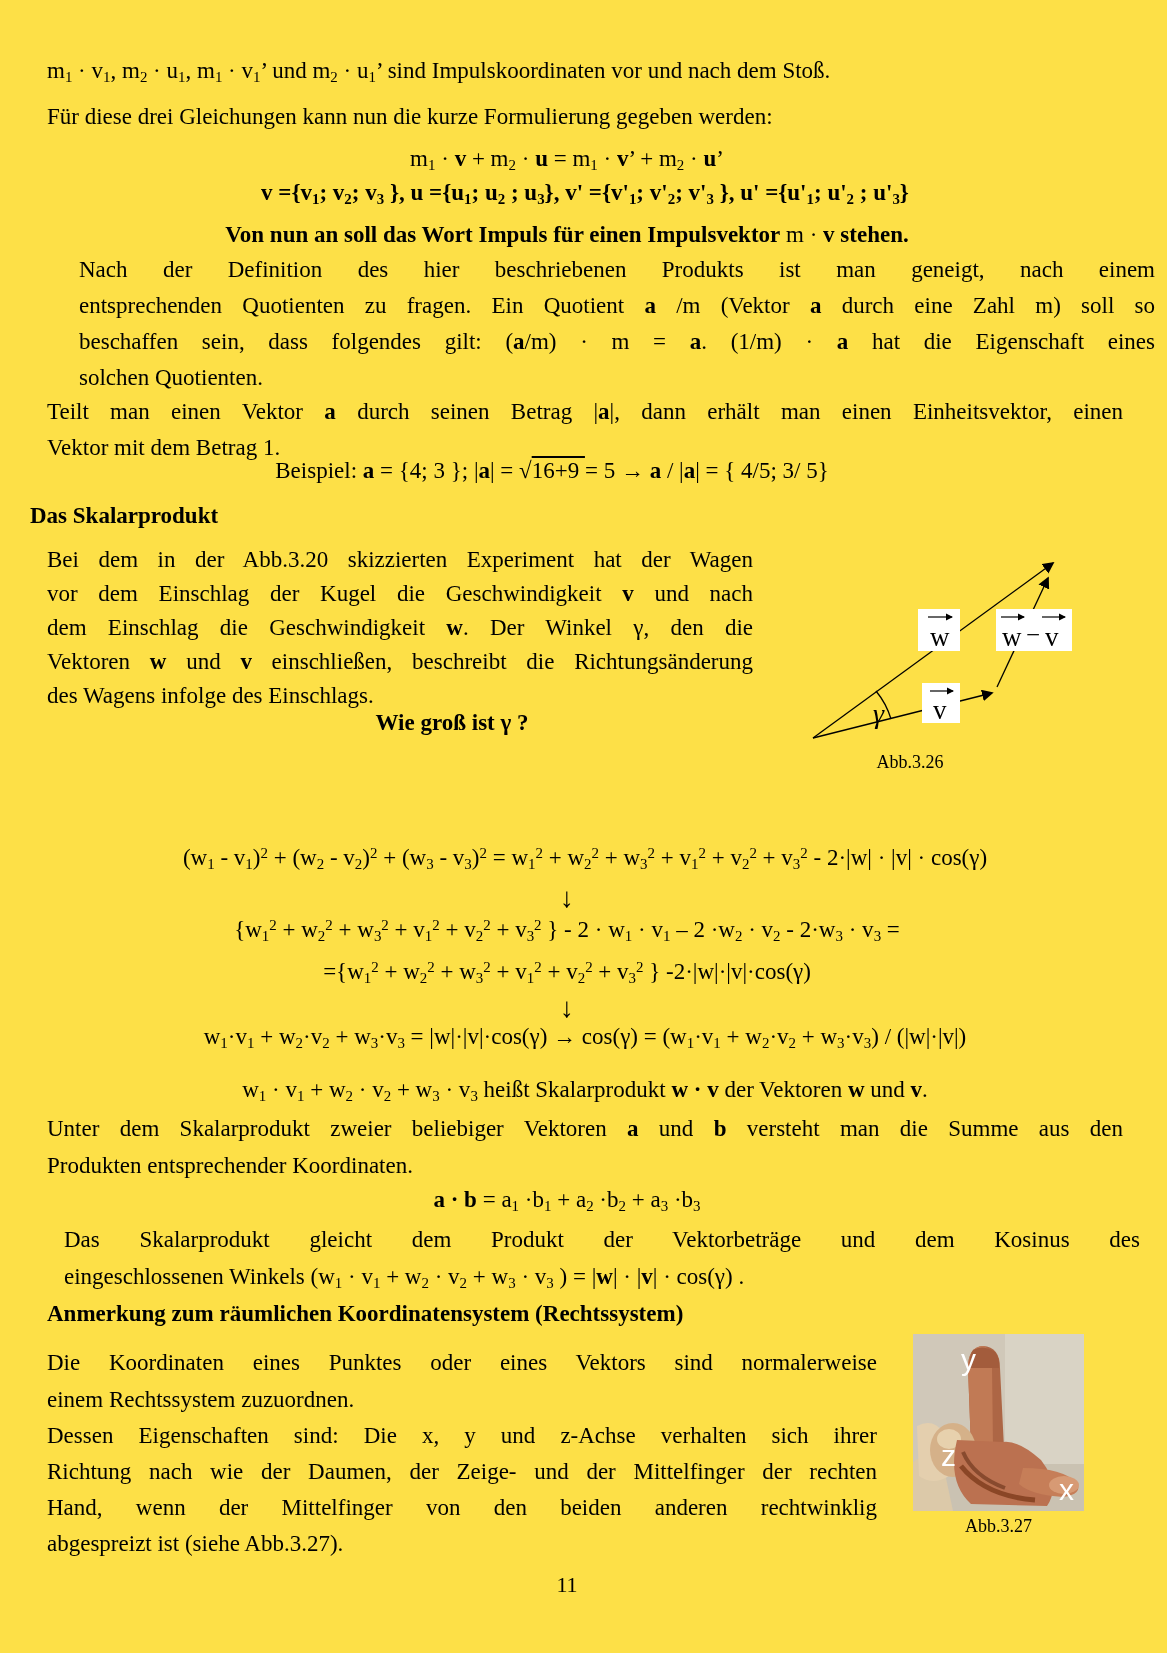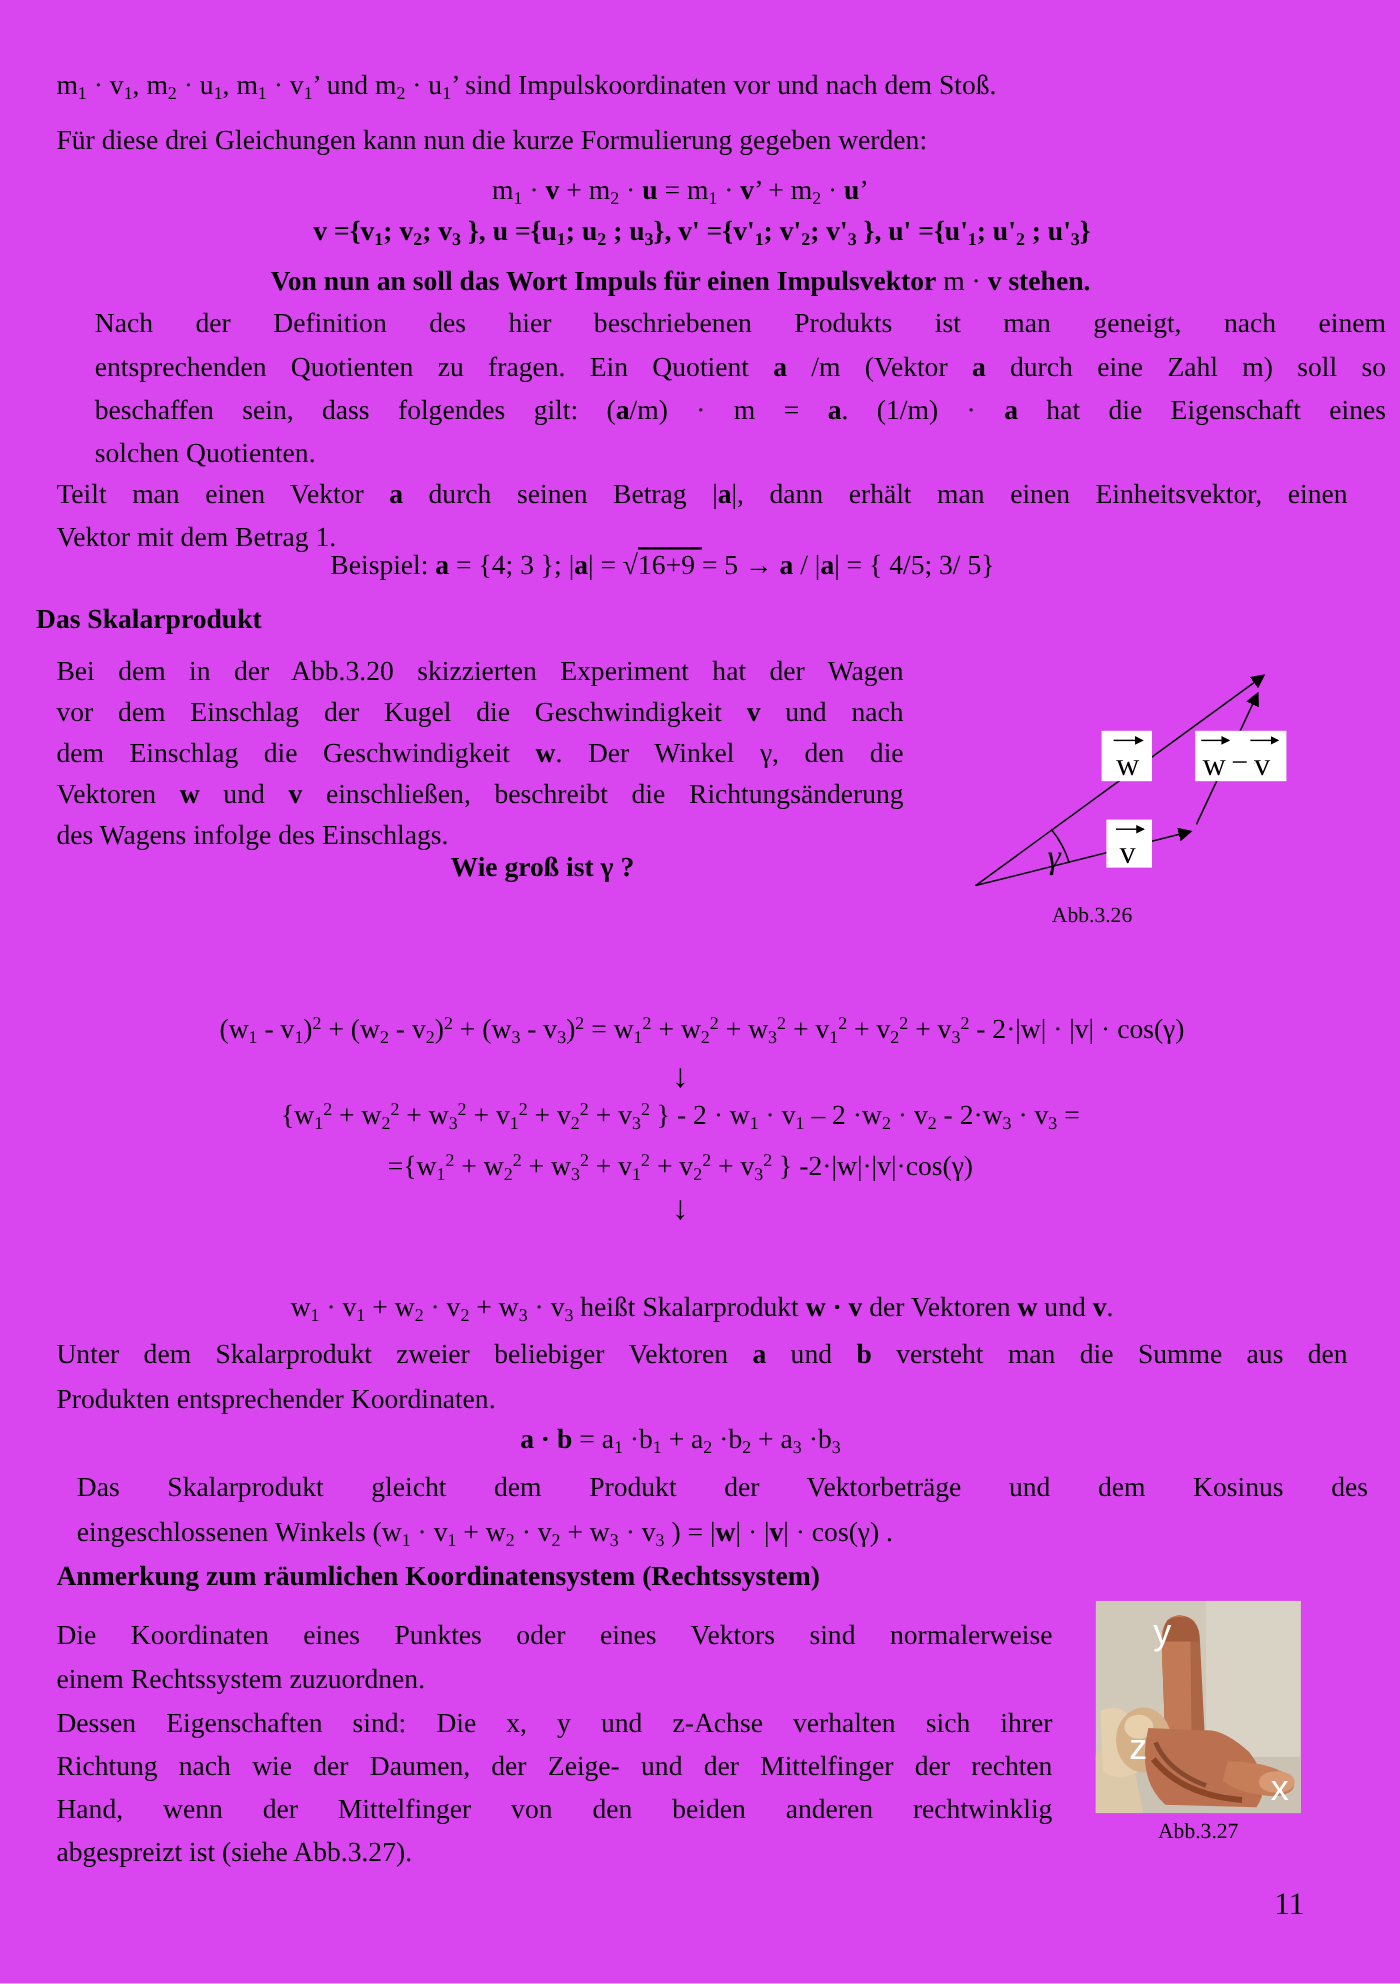--- a/index.html
+++ b/index.html
@@ -1,17 +1,17 @@
 <!DOCTYPE html>
 <html><head>
 <meta charset="utf-8">
 <style>
   html,body{margin:0;padding:0;background:#ffffff;}
   .page{
-    position:relative;width:1167px;height:1653px;background:#d946ef;
+    position:relative;width:1167px;height:1653px;background:#fde047;
     font-family:"Liberation Serif","DejaVu Serif",serif;
     font-size:23px;color:#000;overflow:hidden;
   }
   .abs{position:absolute;}
   .ctr{text-align:center;white-space:nowrap;}
   .bold{font-weight:bold;}
   .jlines div{text-align:justify;text-align-last:justify;line-height:inherit;}
   .jlines div:last-child{text-align-last:auto;}
   sub{font-size:65%;line-height:0;vertical-align:-0.28em;}
   sup{font-size:65%;line-height:0;vertical-align:0.5em;}
@@ -87,20 +87,21 @@
     </g>
     <text x="103" y="208" font-size="28" font-style="italic">γ</text>
   </svg>
   <div class="abs ctr caption" style="left:830px;top:752px;width:160px;">Abb.3.26</div>
 
   <div class="abs ctr" style="left:47px;top:845px;width:1076px;">(w<sub>1</sub> - v<sub>1</sub>)<sup>2</sup> + (w<sub>2</sub> - v<sub>2</sub>)<sup>2</sup> + (w<sub>3</sub> - v<sub>3</sub>)<sup>2</sup> = w<sub>1</sub><sup>2</sup> + w<sub>2</sub><sup>2</sup> + w<sub>3</sub><sup>2</sup> + v<sub>1</sub><sup>2</sup> + v<sub>2</sub><sup>2</sup> + v<sub>3</sub><sup>2</sup> - 2·|w| · |v| · cos(γ)</div>
   <div class="abs ctr" style="left:47px;top:882px;width:1040px;font-size:28px;">↓</div>
   <div class="abs ctr" style="left:47px;top:917px;width:1040px;">{w<sub>1</sub><sup>2</sup> + w<sub>2</sub><sup>2</sup> + w<sub>3</sub><sup>2</sup> + v<sub>1</sub><sup>2</sup> + v<sub>2</sub><sup>2</sup> + v<sub>3</sub><sup>2</sup> } - 2 · w<sub>1</sub> · v<sub>1</sub> – 2 ·w<sub>2</sub> · v<sub>2</sub> - 2·w<sub>3</sub> · v<sub>3</sub> =</div>
   <div class="abs ctr" style="left:47px;top:959px;width:1040px;">={w<sub>1</sub><sup>2</sup> + w<sub>2</sub><sup>2</sup> + w<sub>3</sub><sup>2</sup> + v<sub>1</sub><sup>2</sup> + v<sub>2</sub><sup>2</sup> + v<sub>3</sub><sup>2</sup> } -2·|w|·|v|·cos(γ)</div>
   <div class="abs ctr" style="left:47px;top:992px;width:1040px;font-size:28px;">↓</div>
+  <div class="abs ctr" style="left:47px;top:1024px;width:1076px;">w<sub>1</sub>·v<sub>1</sub> + w<sub>2</sub>·v<sub>2</sub> + w<sub>3</sub>·v<sub>3</sub> = |w|·|v|·cos(γ)   →   cos(γ) = (w<sub>1</sub>·v<sub>1</sub> + w<sub>2</sub>·v<sub>2</sub> + w<sub>3</sub>·v<sub>3</sub>) / (|w|·|v|)</div>
   <div class="abs ctr" style="left:47px;top:1077px;width:1076px;">w<sub>1</sub> · v<sub>1</sub> + w<sub>2</sub> · v<sub>2</sub> + w<sub>3</sub> · v<sub>3</sub> heißt Skalarprodukt <b>w · v</b> der Vektoren <b>w</b> und <b>v</b>.</div>
   <div class="abs jlines" style="left:47px;top:1110px;width:1076px;line-height:37px;">
       <div>Unter dem Skalarprodukt zweier beliebiger Vektoren <b>a</b> und <b>b</b> versteht man die Summe aus den</div>
       <div>Produkten entsprechender Koordinaten.</div>
     </div>
   <div class="abs ctr" style="left:47px;top:1187px;width:1040px;"><b>a · b</b> = a<sub>1</sub> ·b<sub>1</sub> + a<sub>2</sub> ·b<sub>2</sub> + a<sub>3</sub> ·b<sub>3</sub></div>
   <div class="abs jlines" style="left:64px;top:1221px;width:1076px;line-height:37px;">
       <div>Das Skalarprodukt  gleicht dem Produkt der Vektorbeträge und dem Kosinus des</div>
       <div>eingeschlossenen Winkels  (w<sub>1</sub> · v<sub>1</sub> + w<sub>2</sub> · v<sub>2</sub> + w<sub>3</sub> · v<sub>3</sub> ) = |<b>w</b>| · |<b>v</b>| · cos(γ) .</div>
     </div>
@@ -138,15 +139,15 @@
 
     <path d="M110,134 Q150,134 164,149 Q170,160 150,163 Q118,161 106,150 Z" fill="#c67e58"></path>
     <ellipse cx="151" cy="151" rx="15" ry="9" fill="#d79a74"></ellipse>
 
     <text class="axis-label" x="48" y="36">y</text>
     <text class="axis-label" x="28" y="132">z</text>
     <text class="axis-label" x="146" y="166">x</text>
   </svg>
   <div class="abs ctr caption" style="left:913px;top:1516px;width:171px;">Abb.3.27</div>
 
-  <div class="abs ctr" style="left:47px;top:1572px;width:1040px;font-size:26px;text-align:right;">11</div>
+  <div class="abs ctr" style="left:47px;top:1572px;width:1040px;font-size:22px;">11</div>
 
 </div>
 
 </body></html>

